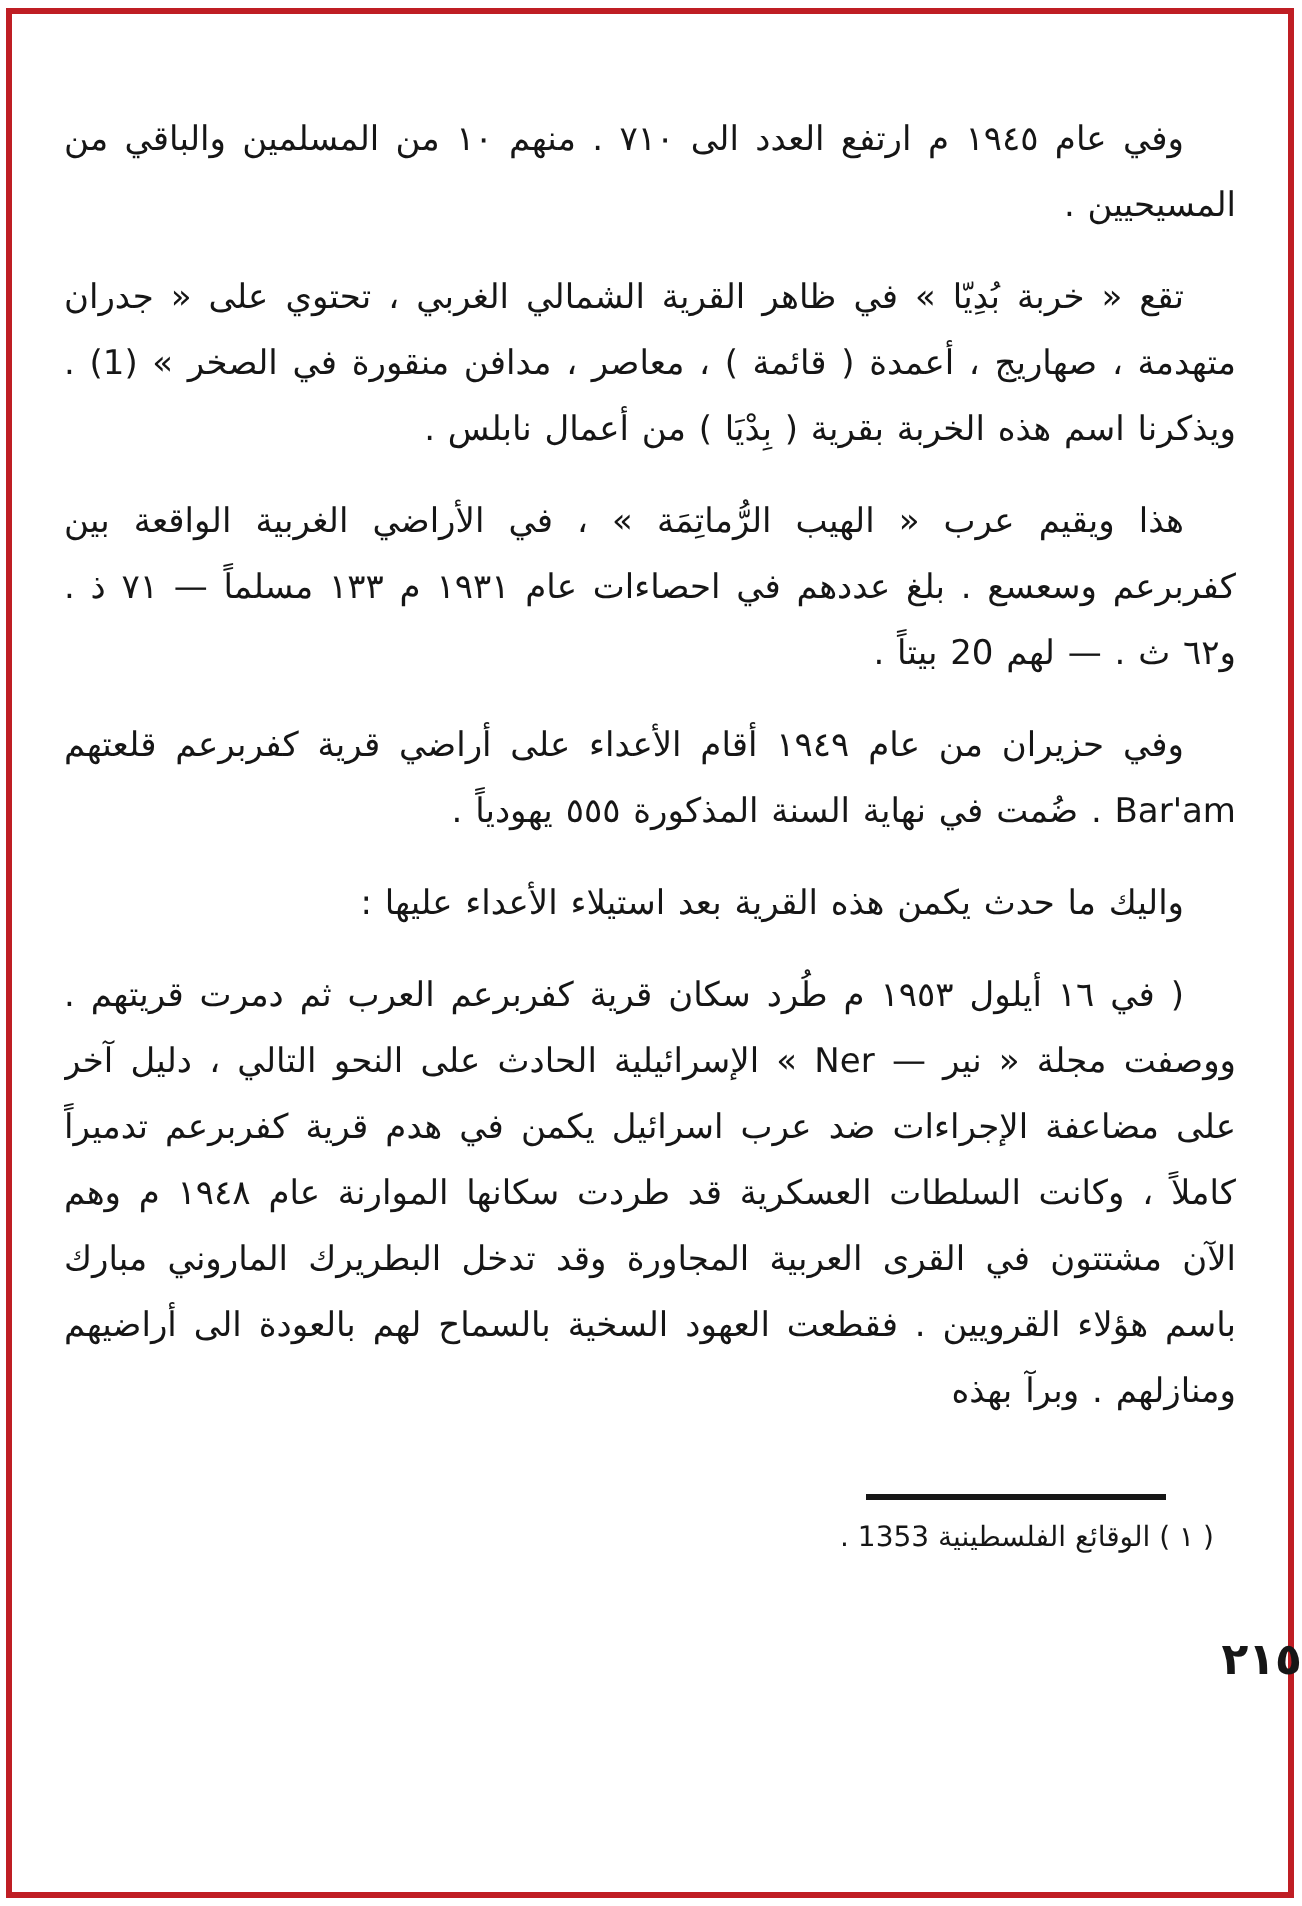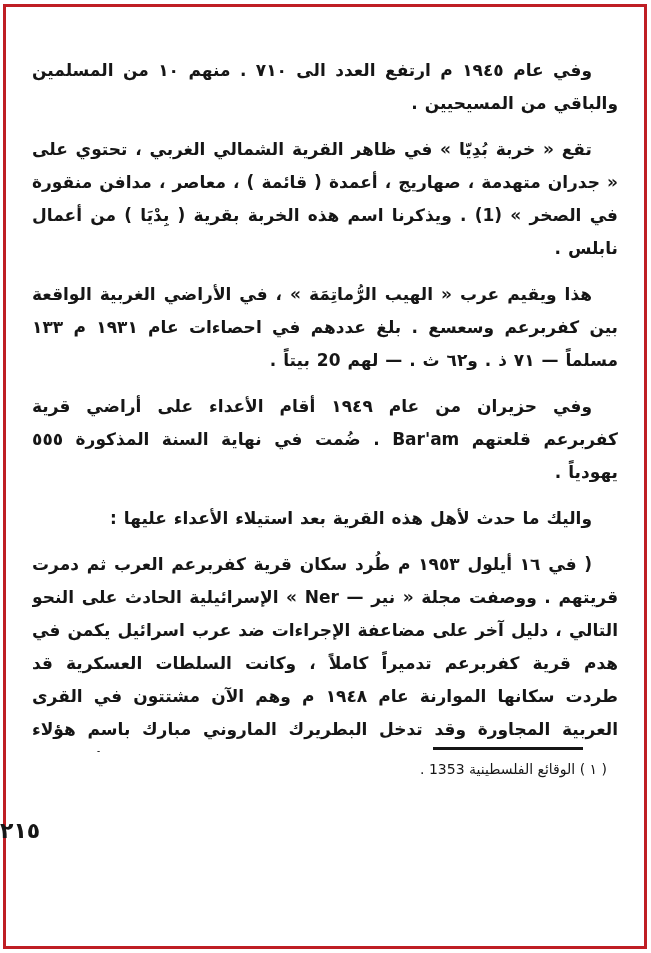--- a/index.html
+++ b/index.html
@@ -34,21 +34,20 @@
     direction: rtl;
   }
   .body-para {
     margin: 0 0 13px 0;
     font-size: 17px;
     line-height: 33px;
     text-align: justify;
     text-align-last: right;
     text-indent: 26px;
     word-spacing: 1px;
-    font-weight: bold;
   }
   .footnote-separator {
     position: absolute;
     top: 747px;
     right: 68px;
     width: 150px;
     height: 0;
     border-top: 3px solid #161616;
   }
   .footnotes {
@@ -62,38 +61,38 @@
   .footnote {
     margin: 0;
     font-size: 14px;
     line-height: 24px;
   }
   .page-number {
     position: absolute;
     top: 818px;
     left: 0;
     width: 100%;
-    text-align: left;
+    text-align: right;
     font-size: 22px;
     font-weight: bold;
     letter-spacing: 2px;
     direction: rtl;
   }
 </style>
 </head>
 <body>
 
 <div class="page-frame"></div>
 
 <div class="text-block">
   <p class="body-para">وفي عام ١٩٤٥ م ارتفع العدد الى ٧١٠ . منهم ١٠ من المسلمين والباقي من المسيحيين .</p>
   <p class="body-para">تقع « خربة بُدِيّا » في ظاهر القرية الشمالي الغربي ، تحتوي على « جدران متهدمة ، صهاريج ، أعمدة ( قائمة ) ، معاصر ، مدافن منقورة في الصخر » (1) . ويذكرنا اسم هذه الخربة بقرية ( بِدْيَا ) من أعمال نابلس .</p>
   <p class="body-para">هذا ويقيم عرب « الهيب الرُّماتِمَة » ، في الأراضي الغربية الواقعة بين كفربرعم وسعسع . بلغ عددهم في احصاءات عام ١٩٣١ م ١٣٣ مسلماً — ٧١ ذ . و٦٢ ث . — لهم 20 بيتاً .</p>
   <p class="body-para">وفي حزيران من عام ١٩٤٩ أقام الأعداء على أراضي قرية كفربرعم قلعتهم Bar'am . ضُمت في نهاية السنة المذكورة ٥٥٥ يهودياً .</p>
-  <p class="body-para">واليك ما حدث لأهل هذه القرية بعد استيلاء الأعداء عليها :</p>
+  <p class="body-para">واليك ما حدث يكمن هذه القرية بعد استيلاء الأعداء عليها :</p>
   <p class="body-para">( في ١٦ أيلول ١٩٥٣ م طُرد سكان قرية كفربرعم العرب ثم دمرت قريتهم . ووصفت مجلة « نير — Ner » الإسرائيلية الحادث على النحو التالي ، دليل آخر على مضاعفة الإجراءات ضد عرب اسرائيل يكمن في هدم قرية كفربرعم تدميراً كاملاً ، وكانت السلطات العسكرية قد طردت سكانها الموارنة عام ١٩٤٨ م وهم الآن مشتتون في القرى العربية المجاورة وقد تدخل البطريرك الماروني مبارك باسم هؤلاء القرويين . فقطعت العهود السخية بالسماح لهم بالعودة الى أراضيهم ومنازلهم . وبرآ بهذه</p>
 </div>
 
 <div class="footnote-separator"></div>
 
 <div class="footnotes">
   <p class="footnote">( ١ ) الوقائع الفلسطينية 1353 .</p>
 </div>
 
 <div class="page-number">٢١٥</div>

